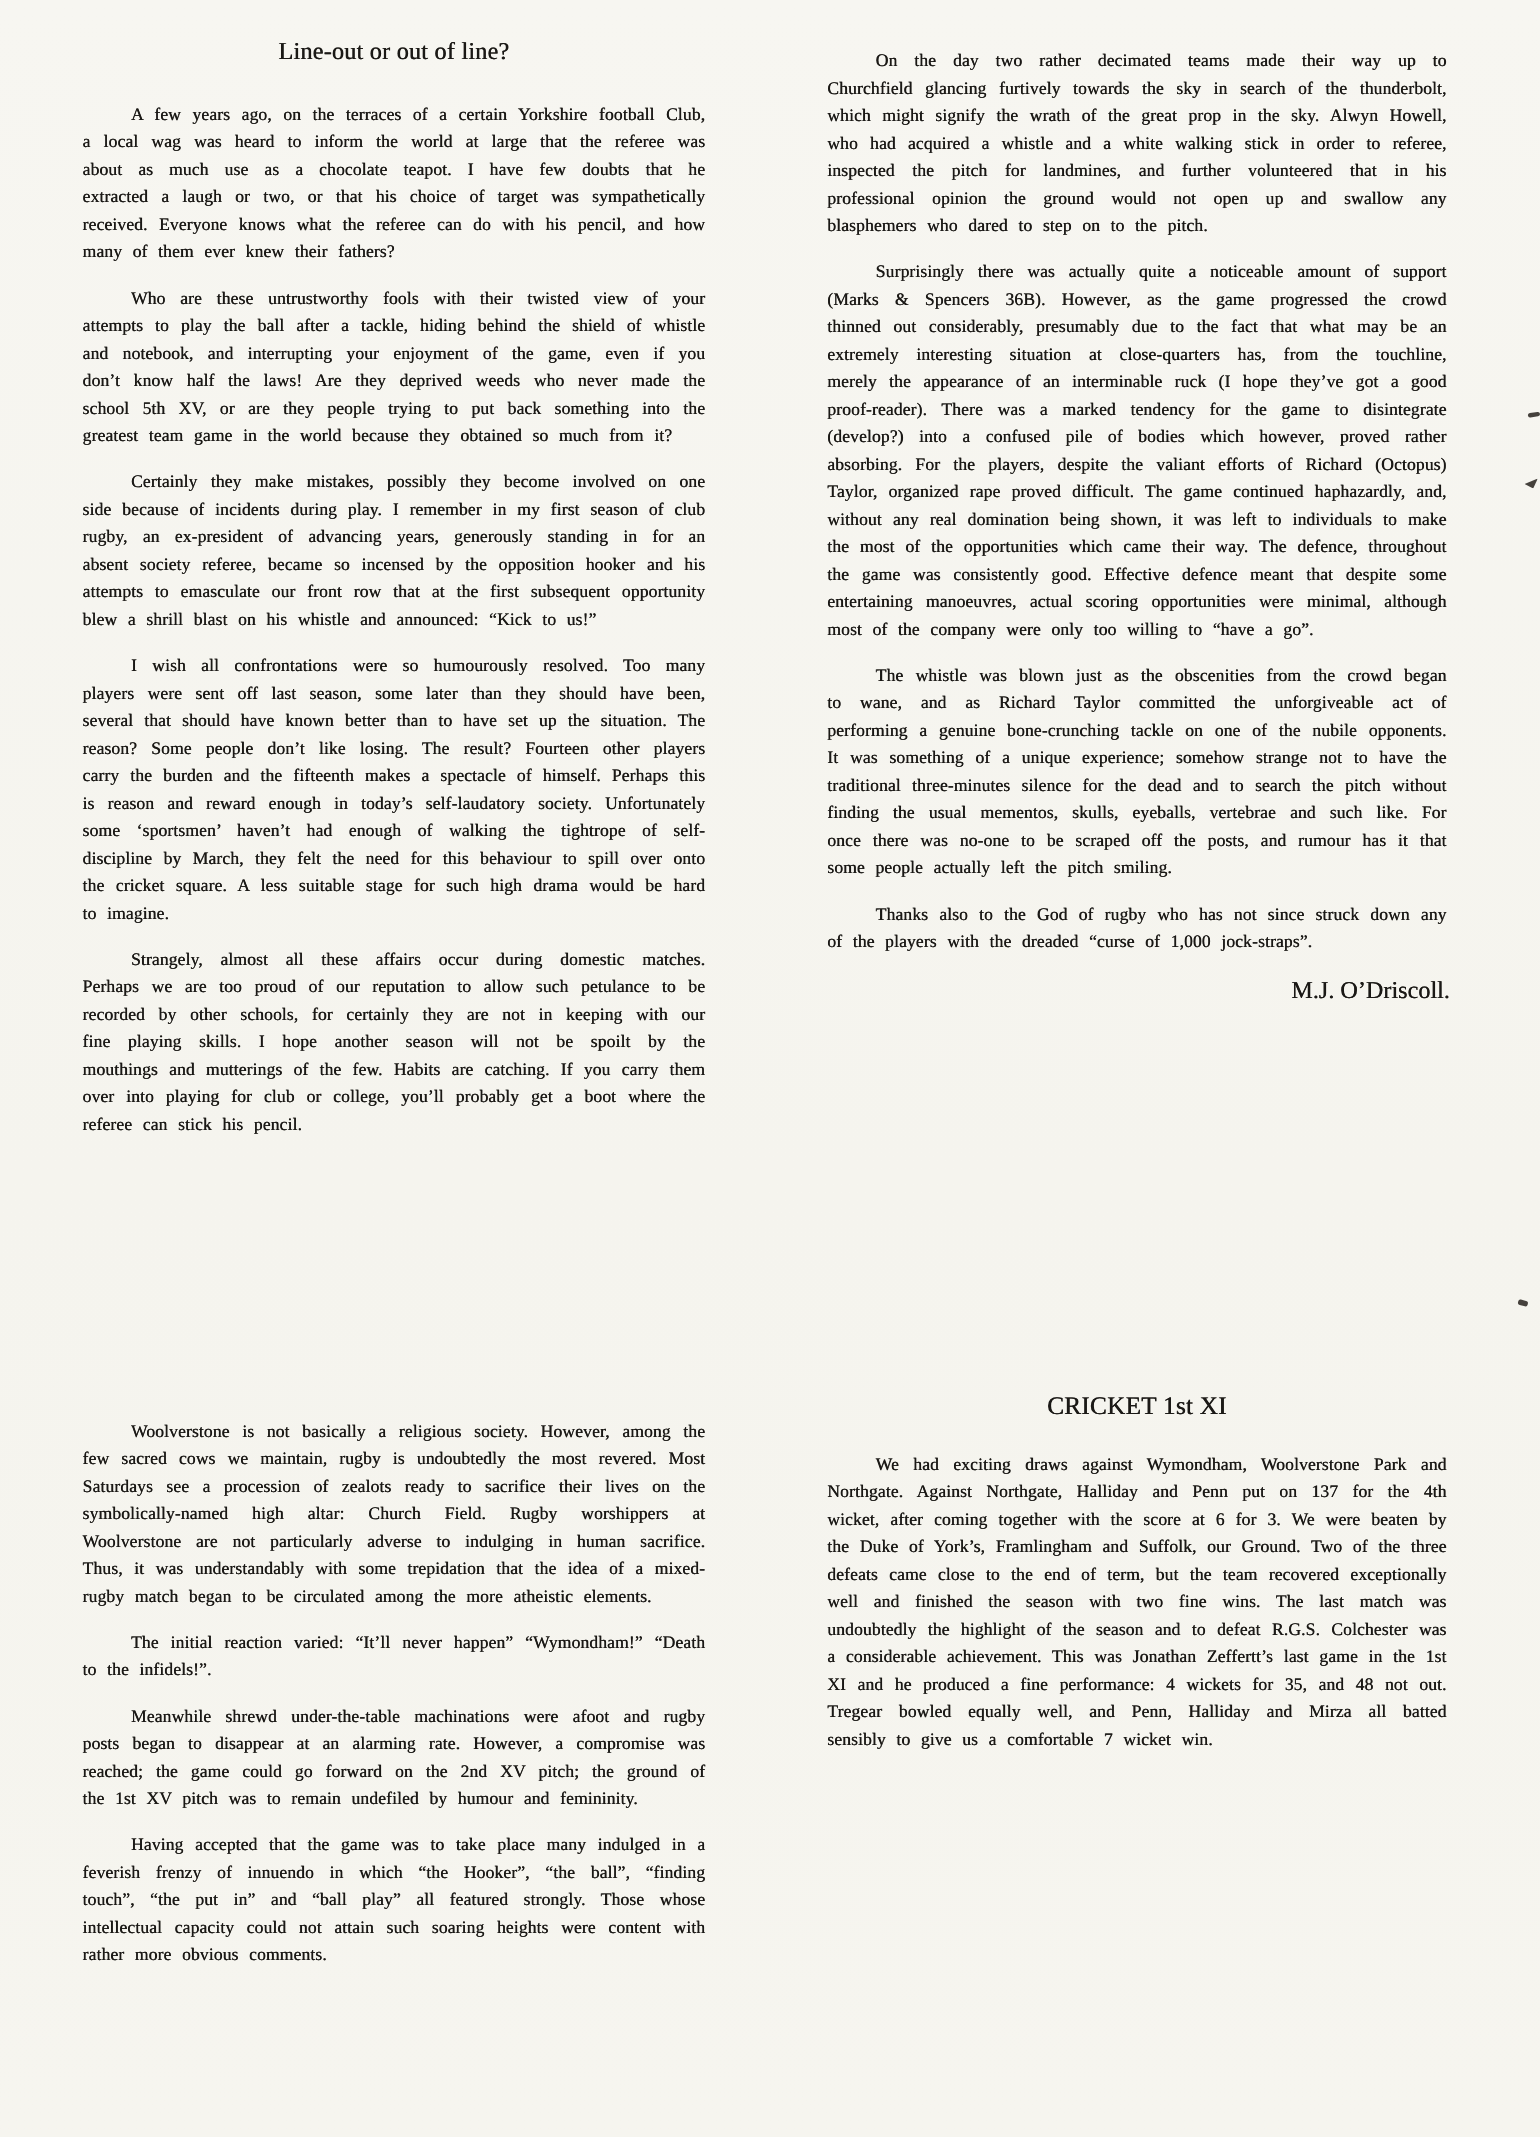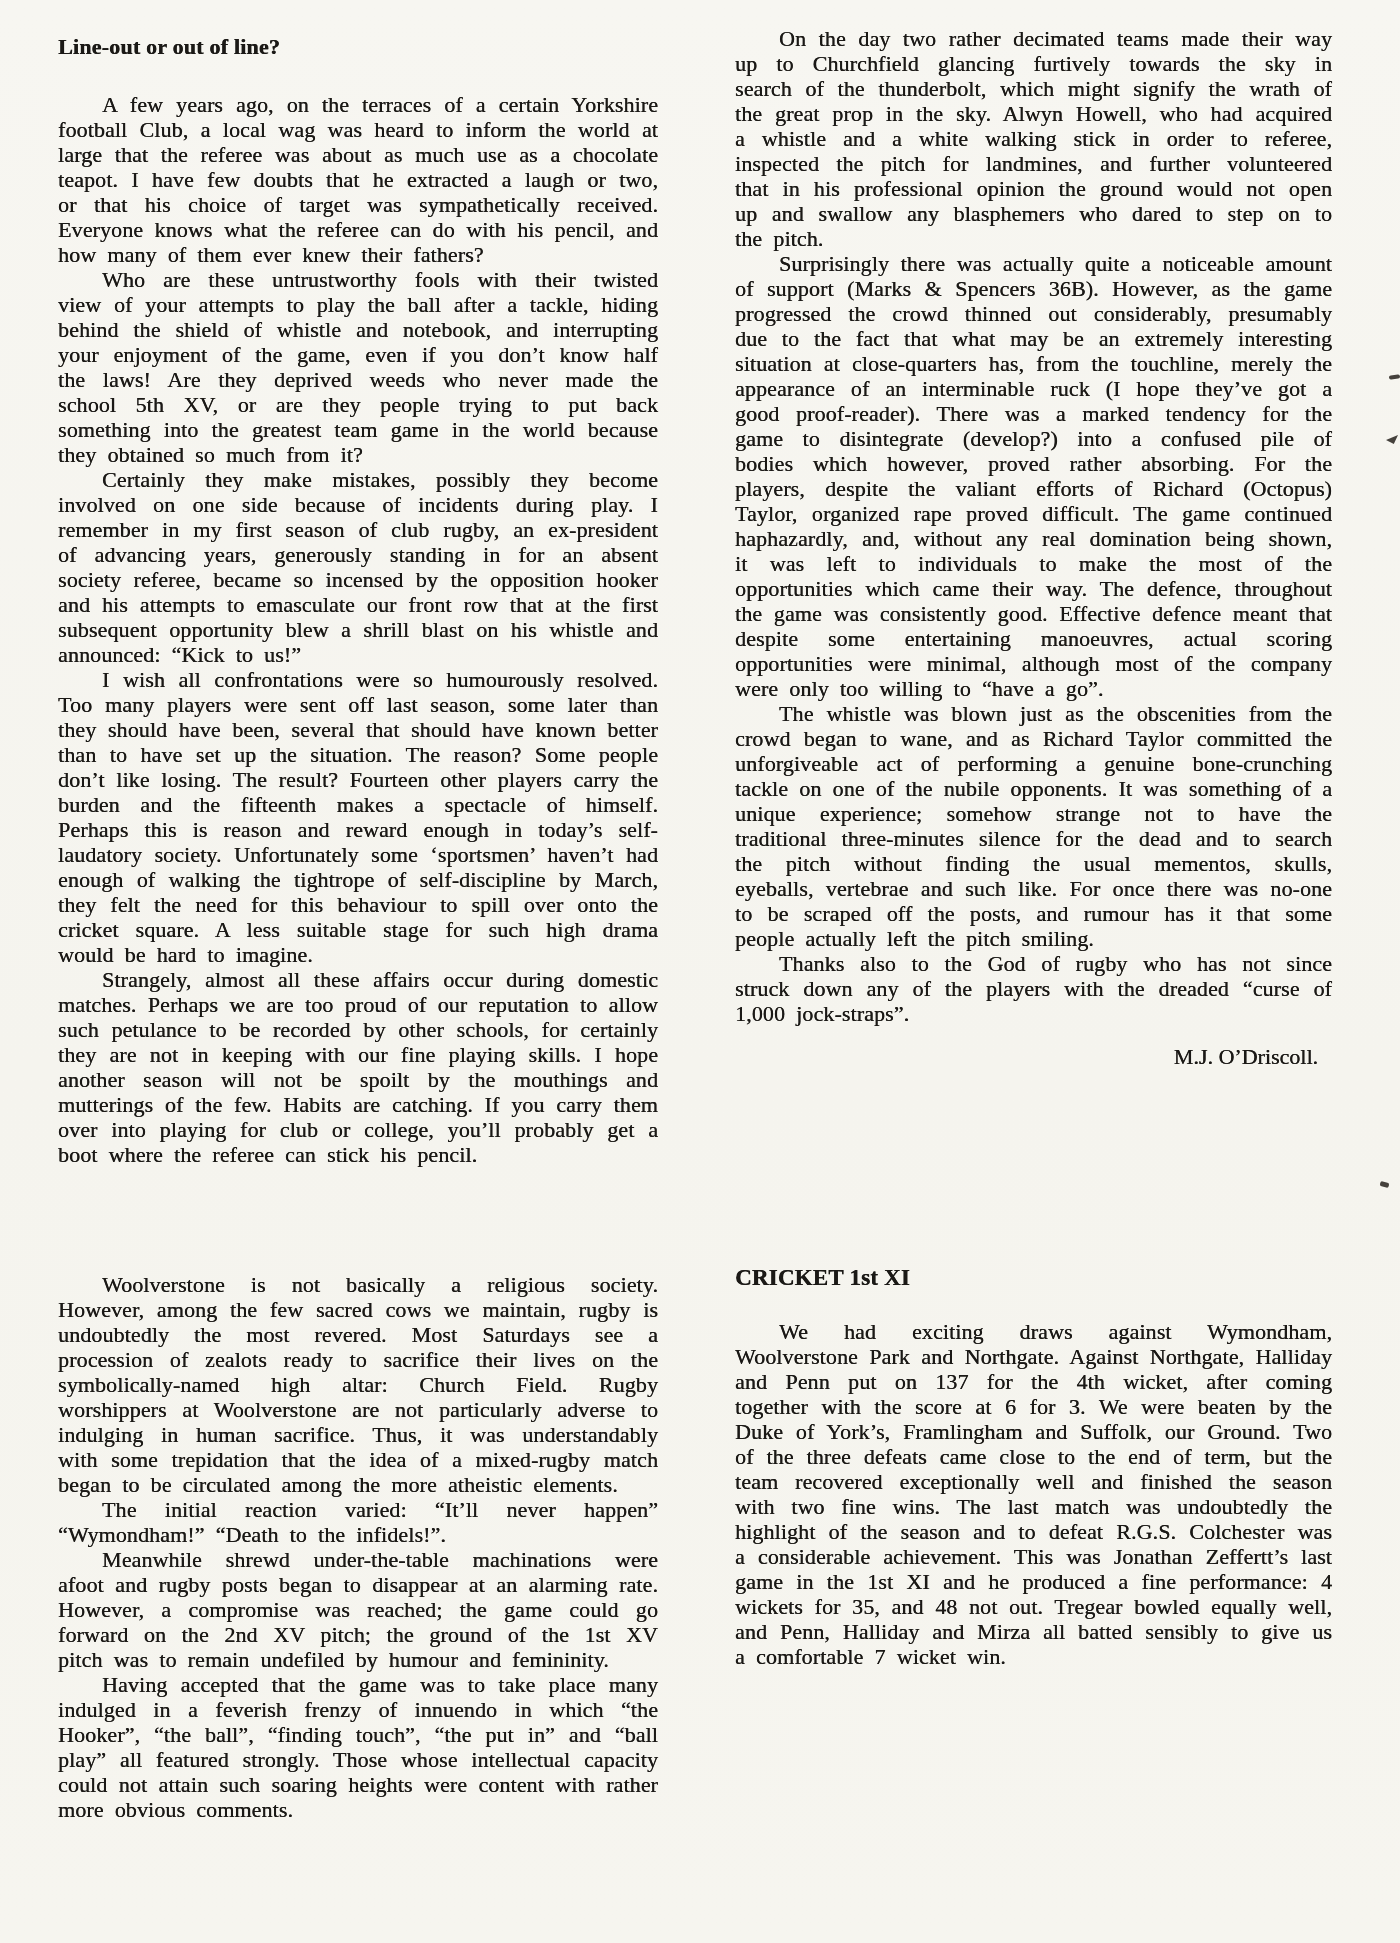--- a/index.html
+++ b/index.html
@@ -8,33 +8,33 @@
     width:1400px;
     height:1943px;
     margin:0 auto;
     background:linear-gradient(180deg,#f7f6f1 0%, #f5f4ee 55%, #f6f5ef 100%);
     font-family:"Liberation Serif", serif;
     color:#1b1916;
     overflow:hidden;
   }
   .article { position:absolute; text-align:justify; }
   .article p {
-    margin:0;
+    margin:17px;
     text-indent:44px;
-    font-size:22px;
+    font-size:16px;
     line-height:25px;
     word-spacing:5.5px;
     letter-spacing:0.1px;
     text-shadow:0.3px 0 0 currentColor;
   }
   h2.head {
     margin:0;
-    text-align:left;
+    text-align:center;
     font-size:23px;
-    font-weight:bold;
+    font-weight:normal;
     letter-spacing:0.2px;
     text-shadow:0.4px 0 0 currentColor;
   }
   #left-a1 h2.head { font-size:22px; margin-bottom:32px; }
   #left-a2 h2.head, #right-a2 h2.head { margin-bottom:28px; }
   .sig {
     text-align:right;
     font-size:22px;
     margin-top:18px;
     padding-right:14px;

